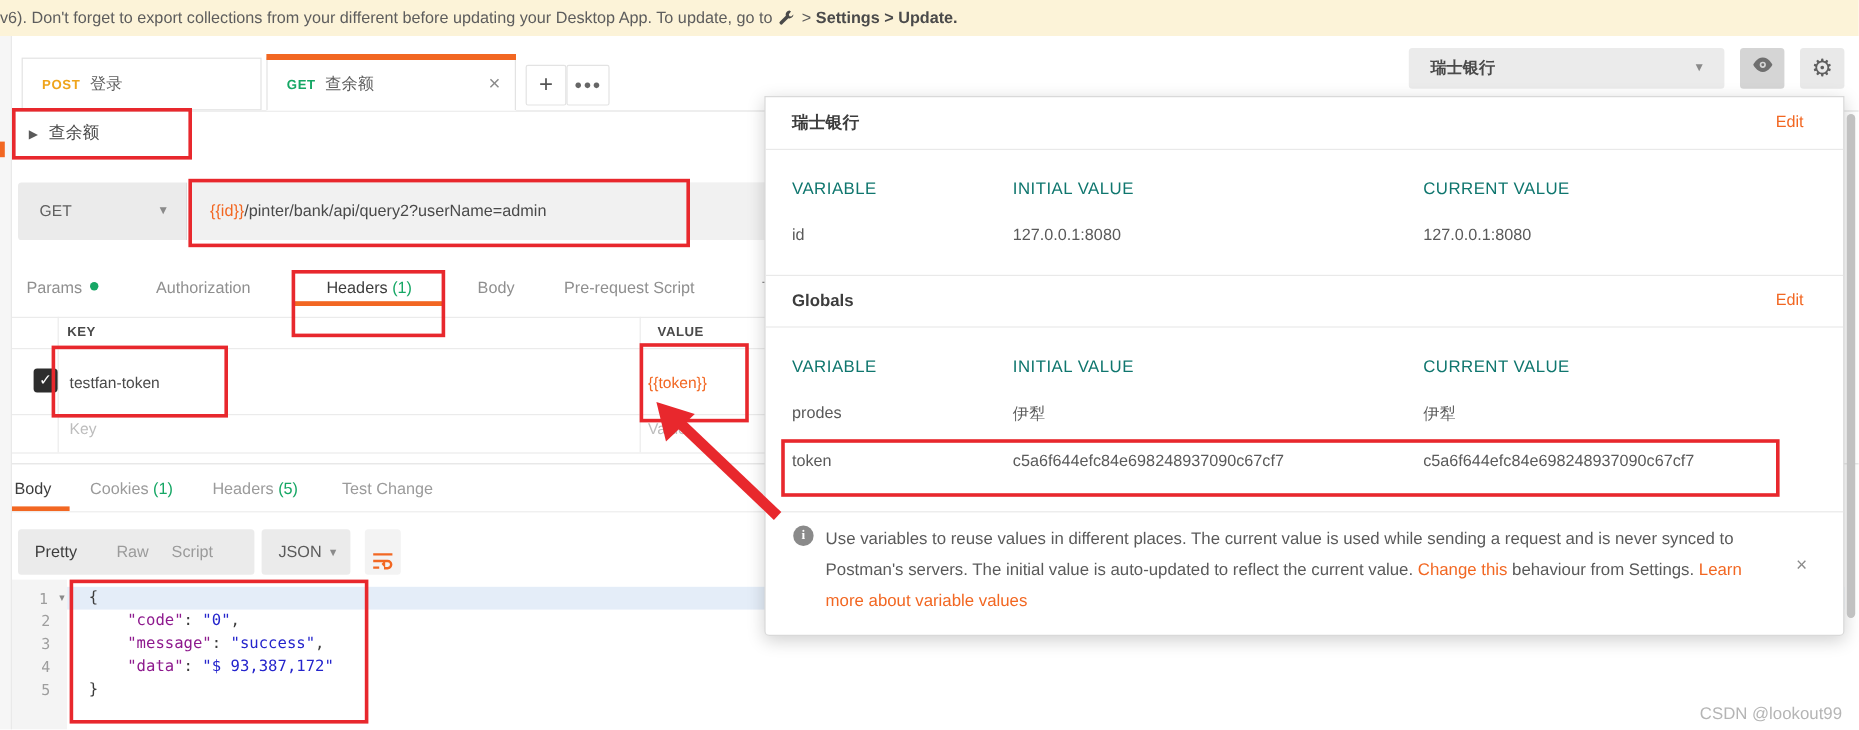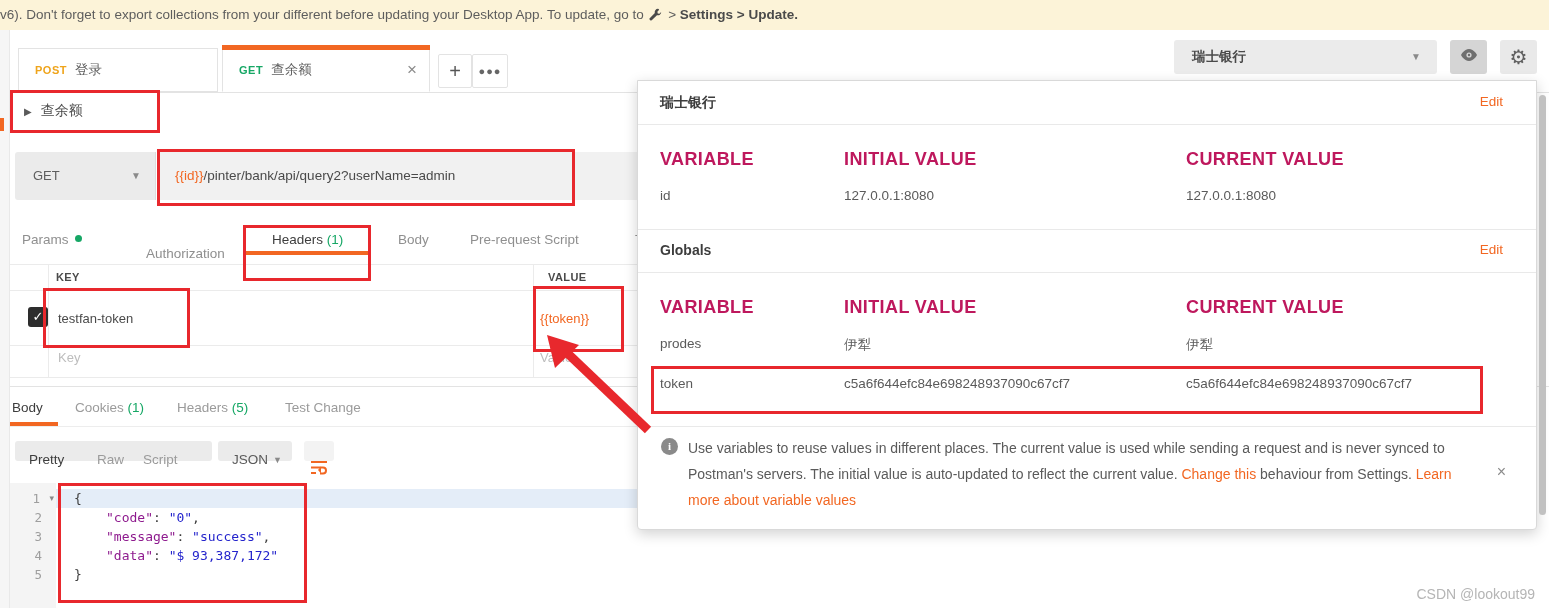--- a/index.html
+++ b/index.html
@@ -70,21 +70,21 @@
   
   .annot { position:absolute; left:92px; top:370px; font-size:30px; font-weight:bold; color:#e8282d; letter-spacing:2px; z-index:35; }
 
   
   .resp-sep { position:absolute; left:10px; top:386px; right:0; height:1px; background:#e3e3e3; }
   .resp-tabs { position:absolute; left:10px; top:394px; right:0; height:30px; font-size:13.5px; color:#9b9b9b; }
   .resp-underline { position:absolute; left:10px; top:422px; width:48px; height:4px; background:#f26722; }
   .resp-tabs-border { position:absolute; left:10px; top:426px; width:628px; height:1px; background:#ededed; }
 
   
-  .pill { position:absolute; top:441px; height:20px; background:#ebebeb; border-radius:3px; font-size:13.5px; line-height:38px; }
+  .pill { position:absolute; top:441px; height:38px; background:#ebebeb; border-radius:3px; font-size:13.5px; line-height:38px; }
   .pill-group { left:15px; width:197px; color:#9b9b9b; }
   .pill-group .pg-item { position:absolute; top:0; }
   .pg-pretty { left:14px; color:#3d3d3d; }
   .pg-raw { left:82px; } .pg-preview { left:128px; }
   .pill-json { left:218px; width:74px; color:#5a5a5a; padding-left:14px; }
   .pill-wrap { left:304px; width:30px; background:#f3f3f3; text-align:center; }
   .pill-json .env-caret { right:10px; font-size:9px; }
 
   
   .gutter { position:absolute; left:10px; top:483px; width:46px; height:125px; background:#f4f4f4; }
@@ -100,21 +100,21 @@
 
   
   .redbox { position:absolute; border:3px solid #e8282d; z-index:30; pointer-events:none; }
 
   
   .panel { position:absolute; left:637px; top:80px; width:900px; height:450px; background:#fff;
            border:1px solid #d9d9d9; border-radius:0 0 4px 4px; box-shadow:0 4px 14px rgba(0,0,0,.18); z-index:40; }
   .panel-divider { position:absolute; left:0; right:0; height:1px; background:#e9e9e9; }
   .p-title { position:absolute; left:22px; font-size:14px; font-weight:bold; color:#3d3d3d; }
   .p-edit { position:absolute; right:33px; font-size:13.5px; color:#f26722; cursor:pointer; }
-  .p-col { position:absolute; font-size:18px; color:#be185d; font-weight:bold; letter-spacing:.4px; }
+  .p-col { position:absolute; font-size:14px; color:#0f766e; font-weight:normal; letter-spacing:.4px; }
   .p-cell { position:absolute; font-size:13.5px; color:#5a5a5a; }
   .col1 { left:22px; } .col2 { left:206px; } .col3 { left:548px; }
   .notice-icon { position:absolute; left:23px; top:357px; width:17px; height:17px; border-radius:50%; background:#8a8a8a;
                  color:#fff; font-size:11px; font-weight:bold; text-align:center; line-height:17px; font-family:"Liberation Serif",serif; }
   .notice-text { position:absolute; left:50px; top:354px; width:782px; font-size:14px; color:#5a5a5a; line-height:26px; }
   .notice-link { color:#f26722; cursor:pointer; }
   .notice-close { position:absolute; right:30px; top:382px; color:#8a8a8a; font-size:16px; cursor:pointer; }
 
   .v-scrollbar { position:absolute; left:1539px; top:95px; width:7px; height:420px; background:#c1c1c1; border-radius:4px; z-index:41; }
 
@@ -170,21 +170,21 @@
   <div class="method-select">
     <span>GET</span>
     <span class="env-caret">▼</span>
   </div>
   <div class="url-input">
     <span class="url-var">{{id}}</span><span>/pinter/bank/api/query2?userName=admin</span>
   </div>
 
   <div class="rq-tabs">
     <span class="rq-tab" style="left:12px;"><span>Params</span><span class="green-dot"></span></span>
-    <span class="rq-tab" style="left:136px;margin-top:14px;"><span>Authorization</span></span>
+    <span class="rq-tab" style="left:120px;"><span>Authorization</span></span>
     <span class="rq-tab rq-active" style="left:262px;"><span>Headers</span> <span class="count-green">(1)</span></span>
     <span class="rq-tab" style="left:388px;"><span>Body</span></span>
     <span class="rq-tab" style="left:460px;"><span>Pre-request Script</span></span>
     <span class="rq-tab" style="left:625px;"><span>Tests</span></span>
   </div>
   <div class="rq-underline"></div>
 
   <div class="grid-h" style="top:264px; width:628px;"></div>
   <div class="grid-h" style="top:290px; width:628px;"></div>
   <div class="grid-h" style="top:345px; width:628px;"></div>

